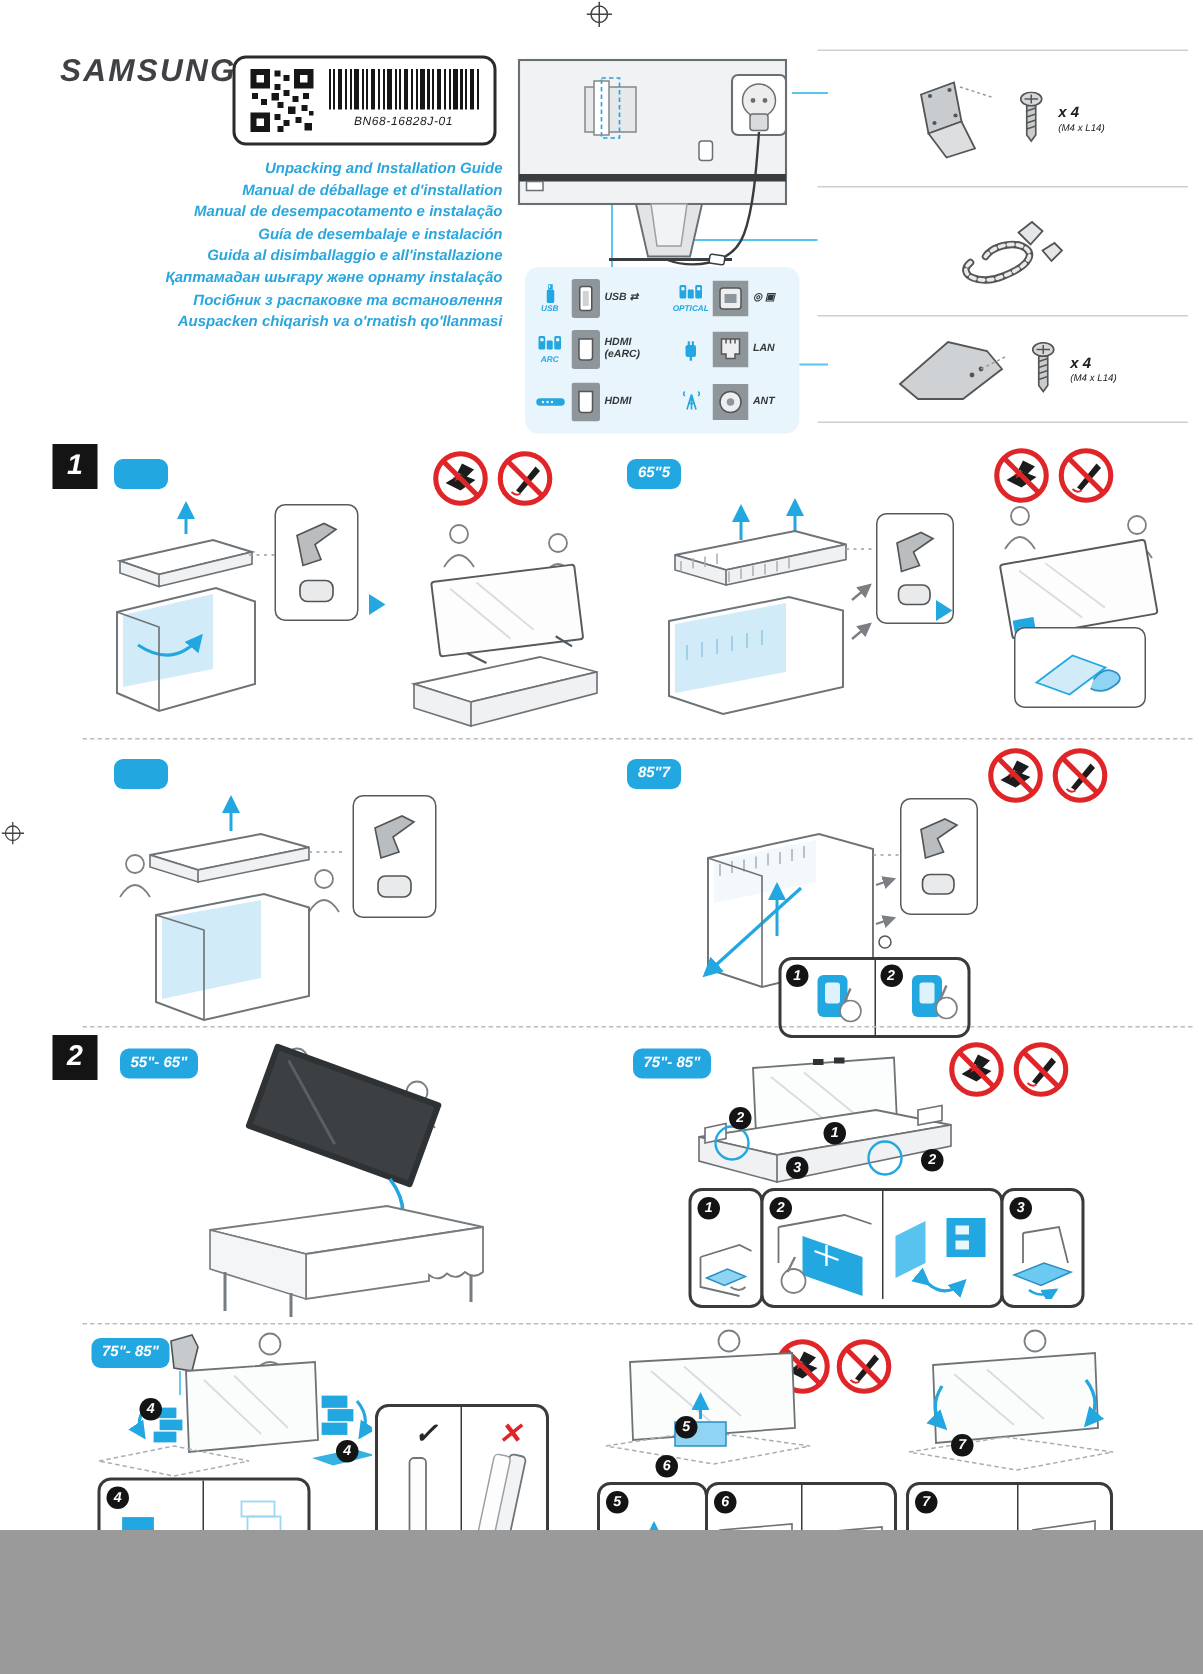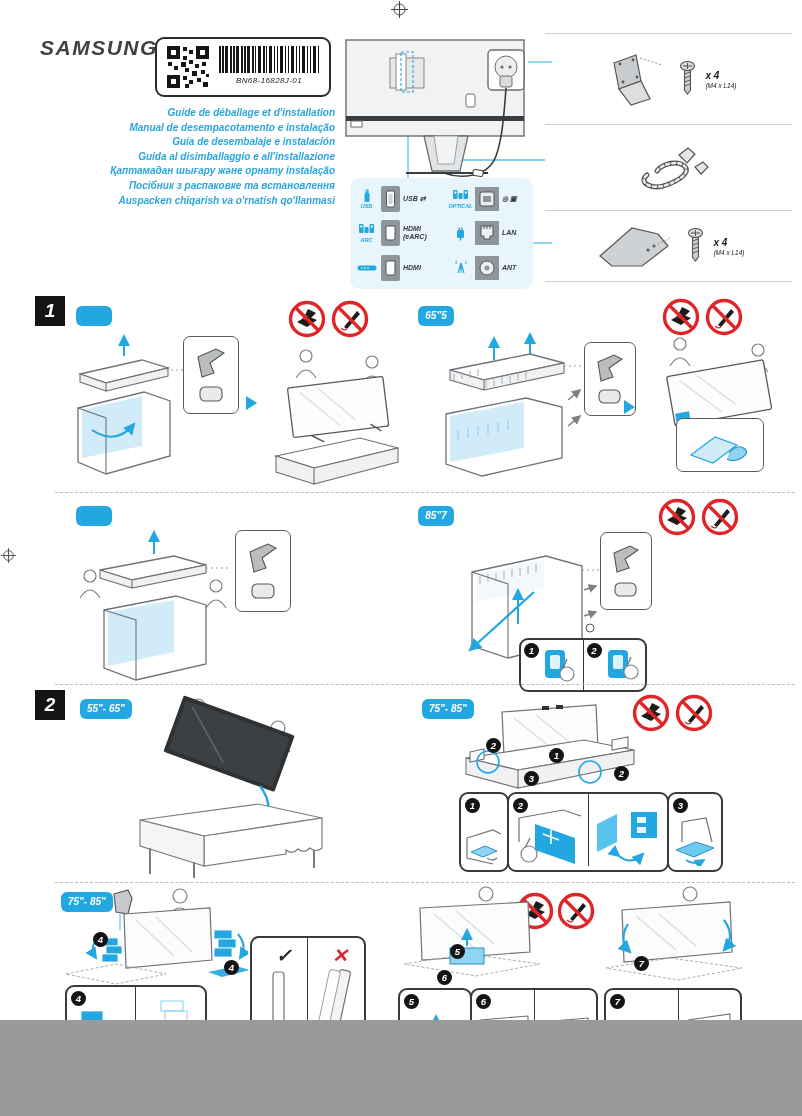--- a/index.html
+++ b/index.html
@@ -98,21 +98,22 @@
         <rect x="38" y="38" width="5" height="5"></rect>
           <rect x="20" y="40" width="4" height="4"></rect>
           <rect x="41" y="30" width="3" height="3"></rect>
       </g>
     </svg>
     <div class="abs barcode" style="left:62px;top:7px;width:101px;height:27px"></div>
     <div class="abs pn" style="left:58px;top:37px;width:108px">BN68-16828J-01</div>
   </div>
 
   <div class="abs titles" style="left:40px;top:106px;width:295px">
-    <div class="titleline">Guide de déballage et d'installation</div>
+    <div class="titleline">Unpacking and Installation Guide</div>
+    <div class="titleline">Manual de déballage et d'installation</div>
     <div class="titleline">Manual de desempacotamento e instalação</div>
     <div class="titleline">Guía de desembalaje e instalación</div>
     <div class="titleline">Guida al disimballaggio e all'installazione</div>
     <div class="titleline">Қаптамадан шығару және орнату instalação</div>
     <div class="titleline">Посібник з распаковке та встановлення</div>
     <div class="titleline">Auspacken chiqarish va o'rnatish qo'llanmasi</div>
   </div>
 
   <svg class="abs" style="left:338px;top:24px" width="460" height="262" viewBox="0 0 460 262">
     <g fill="none" stroke="#56c5ef" stroke-width="1.3">

